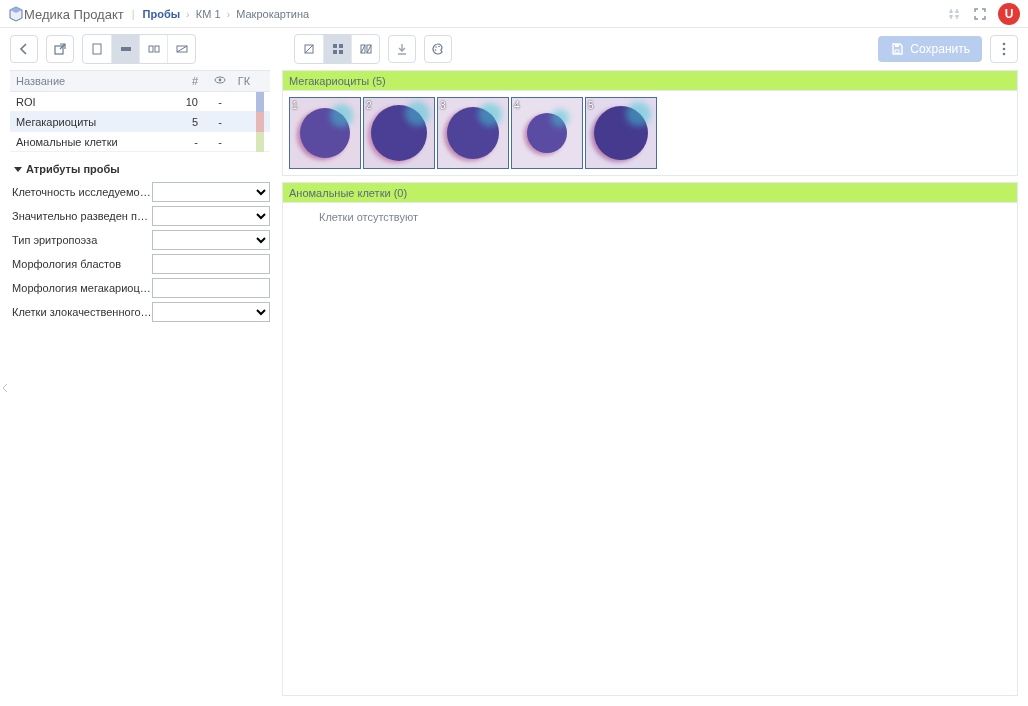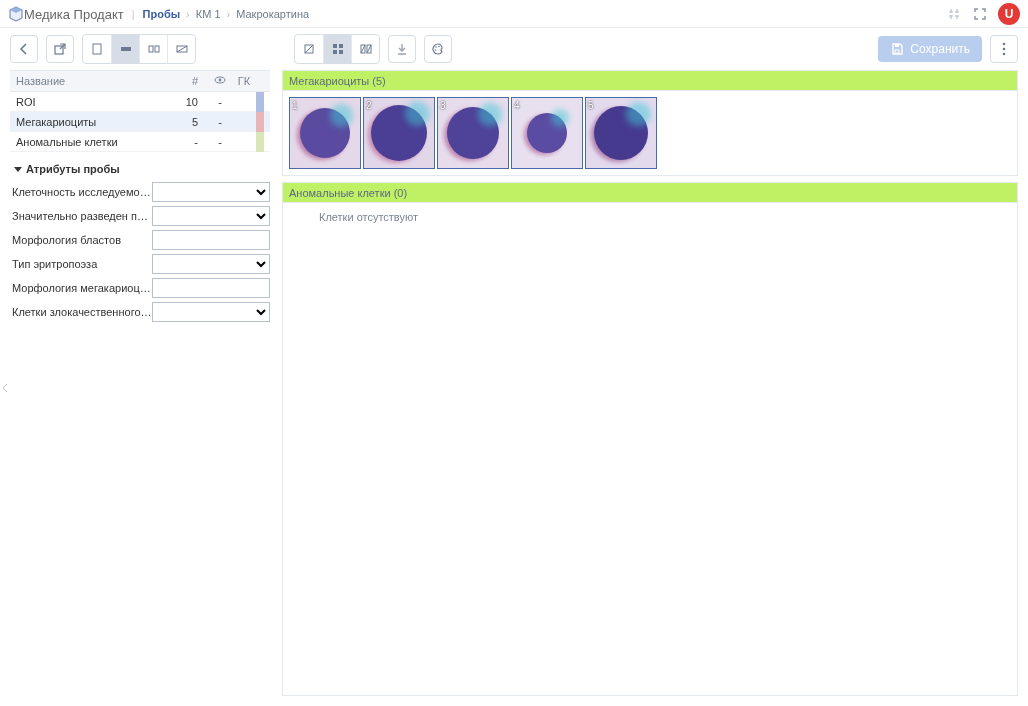--- a/index.html
+++ b/index.html
@@ -252,26 +252,26 @@
       <div id="attr-rows">
           <div class="attr-row">
             <div class="attr-label">Клеточность исследуемого …</div>
             <div class="attr-field"><select><option></option></select></div>
           </div>
           <div class="attr-row">
             <div class="attr-label">Значительно разведен пери…</div>
             <div class="attr-field"><select><option></option></select></div>
           </div>
           <div class="attr-row">
+            <div class="attr-label">Тип эритропоэза</div>
+            <div class="attr-field"><select><option></option></select></div>
+          </div>
+          <div class="attr-row">
             <div class="attr-label">Морфология бластов</div>
             <div class="attr-field"><input type="text" style=""></div>
-          </div>
-          <div class="attr-row">
-            <div class="attr-label">Тип эритропоэза</div>
-            <div class="attr-field"><select><option></option></select></div>
           </div>
           <div class="attr-row">
             <div class="attr-label">Морфология мегакариоцитов</div>
             <div class="attr-field"><input type="text" style=""></div>
           </div>
           <div class="attr-row">
             <div class="attr-label">Клетки злокачественного но…</div>
             <div class="attr-field"><select><option></option></select></div>
           </div>
         </div>

